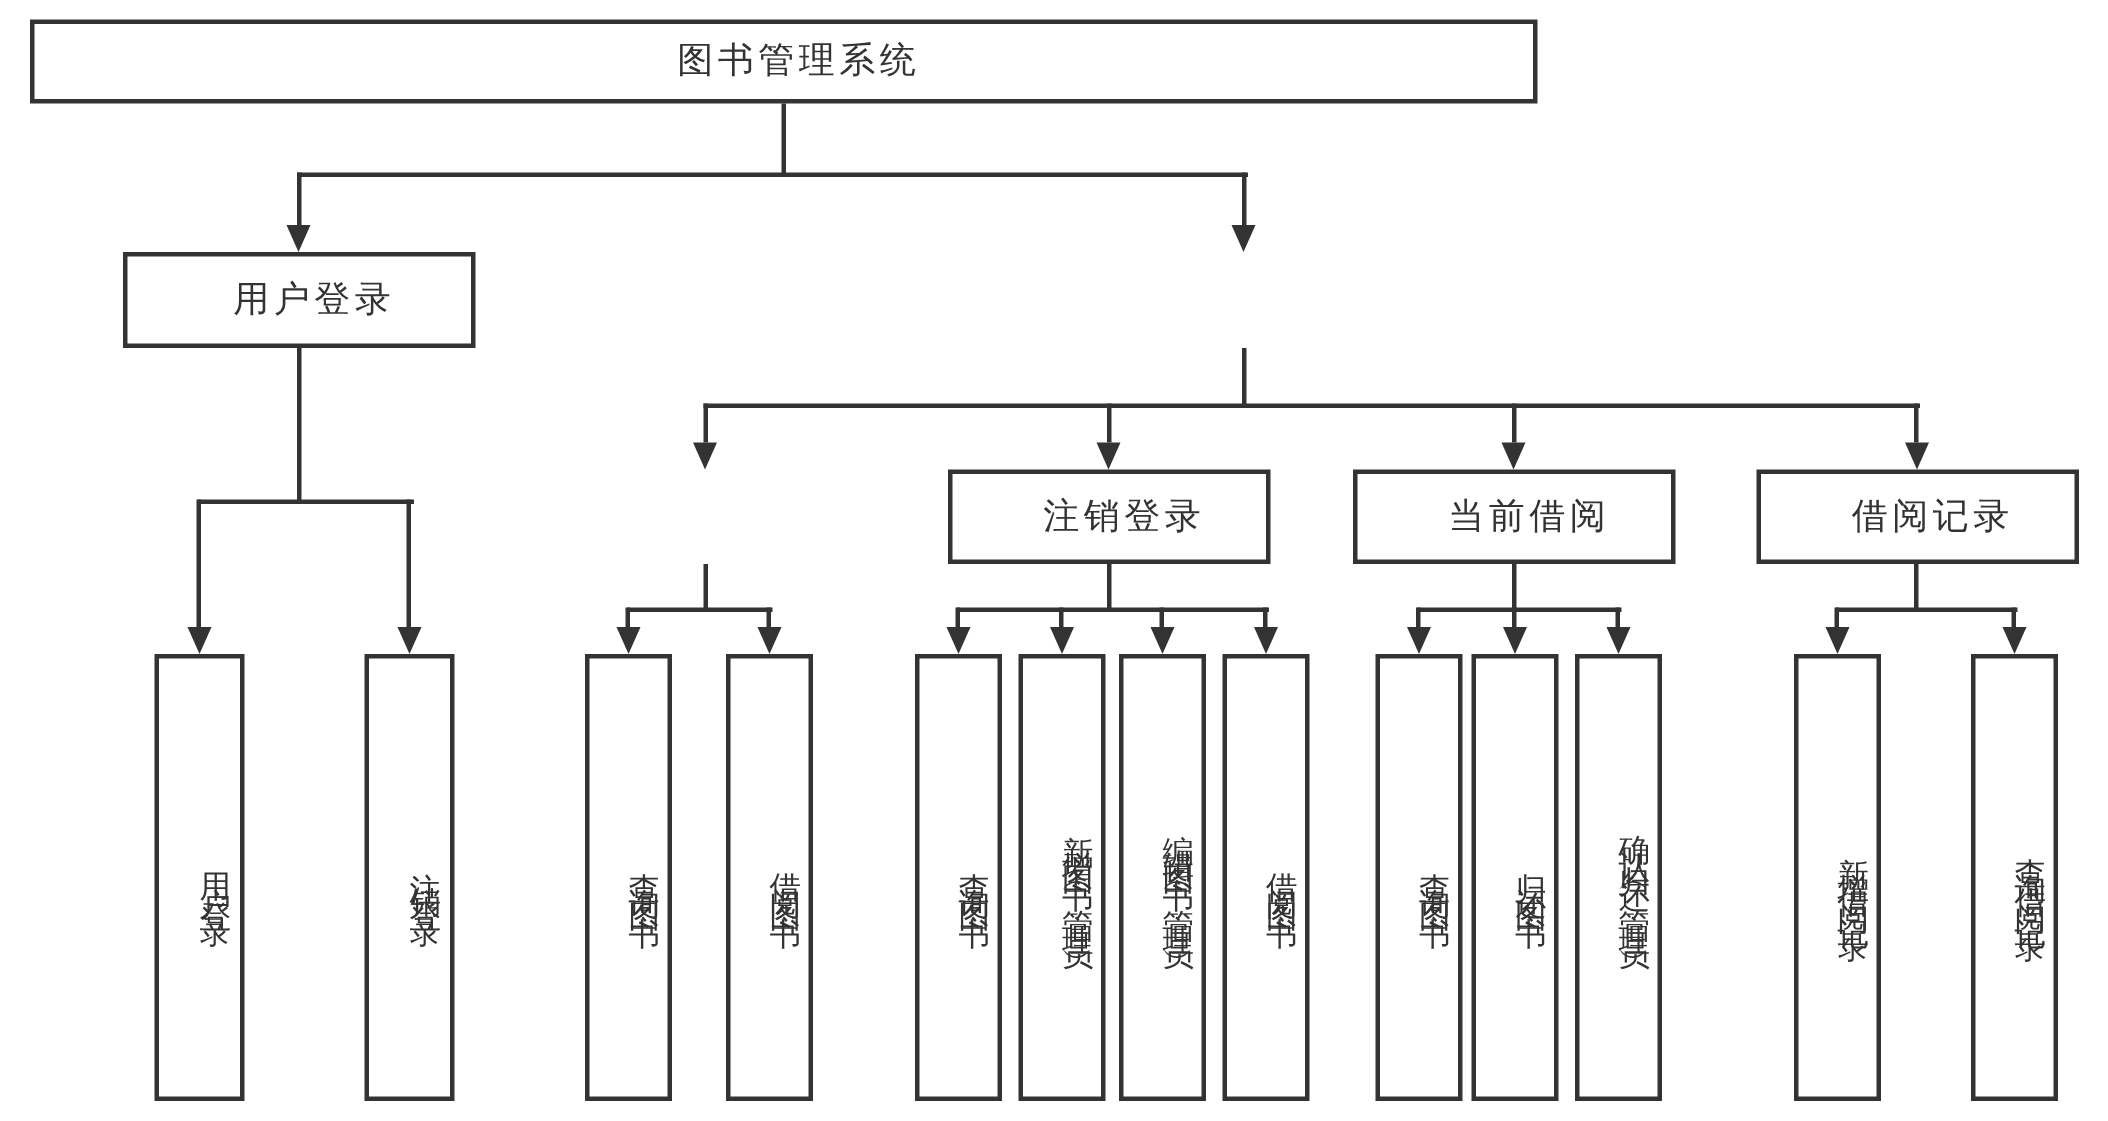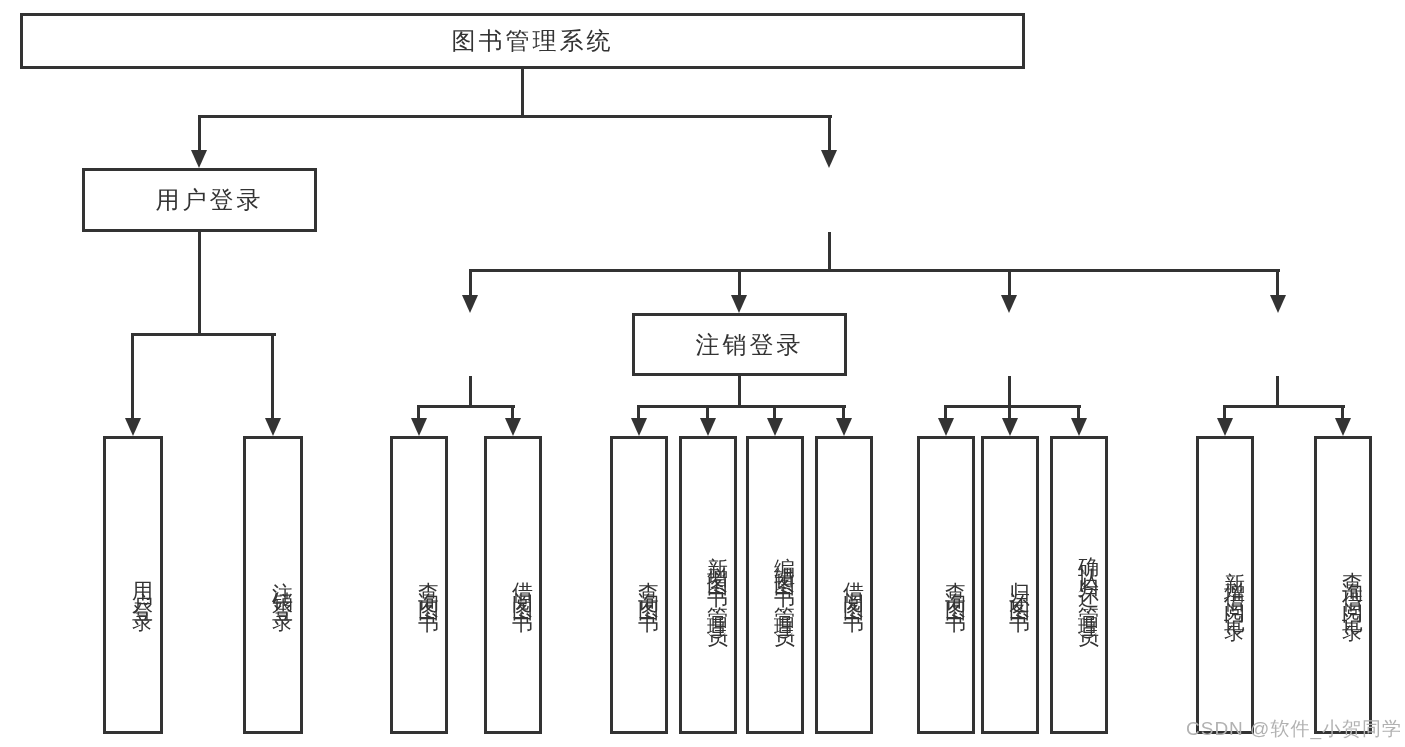--- a/index.html
+++ b/index.html
@@ -37,20 +37,26 @@
   <div class="box" style="left:20px;top:13px;width:1005px;height:56px">
     <span class="htext">图书管理系统</span>
   </div>
 
   <div class="box" style="left:82px;top:168px;width:235px;height:64px">
     <span class="htext">用户登录</span>
   </div>
 
   <div class="box" style="left:632px;top:313px;width:215px;height:63px">
     <span class="htext">注销登录</span>
+  </div>
+  <div class="box" style="left:902px;top:313px;width:215px;height:63px">
+    <span class="htext">当前借阅</span>
+  </div>
+  <div class="box" style="left:1171px;top:313px;width:215px;height:63px">
+    <span class="htext">借阅记录</span>
   </div>
 
   <div class="box" style="left:103px;top:436px;width:60px;height:298px">
     <span class="vtext">用户登录</span>
   </div>
   <div class="box" style="left:243px;top:436px;width:60px;height:298px">
     <span class="vtext">注销登录</span>
   </div>
 
   <div class="box" style="left:390px;top:436px;width:58px;height:298px">
@@ -142,15 +148,14 @@
   <div class="vline" style="left:1077px;top:405px;height:13px"></div>
   <div class="arrow" style="left:1071px;top:418px"></div>
 
   <div class="vline" style="left:1276px;top:376px;height:32px"></div>
   <div class="hline" style="left:1224px;top:405px;width:121px"></div>
   <div class="vline" style="left:1223px;top:405px;height:13px"></div>
   <div class="arrow" style="left:1217px;top:418px"></div>
   <div class="vline" style="left:1341px;top:405px;height:13px"></div>
   <div class="arrow" style="left:1335px;top:418px"></div>
 
-  <div class="watermark">CSDN @软件_小贺同学</div>
 
 </div>
 
 </body></html>

